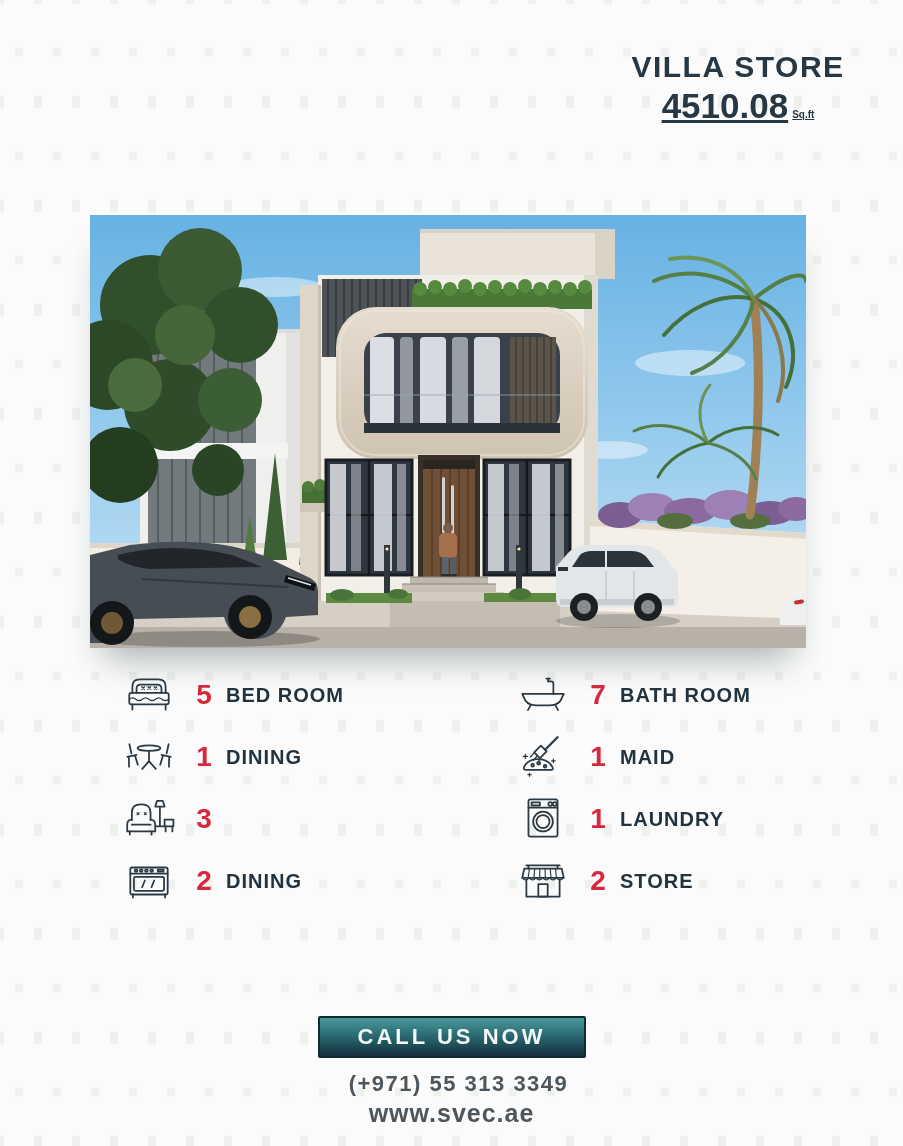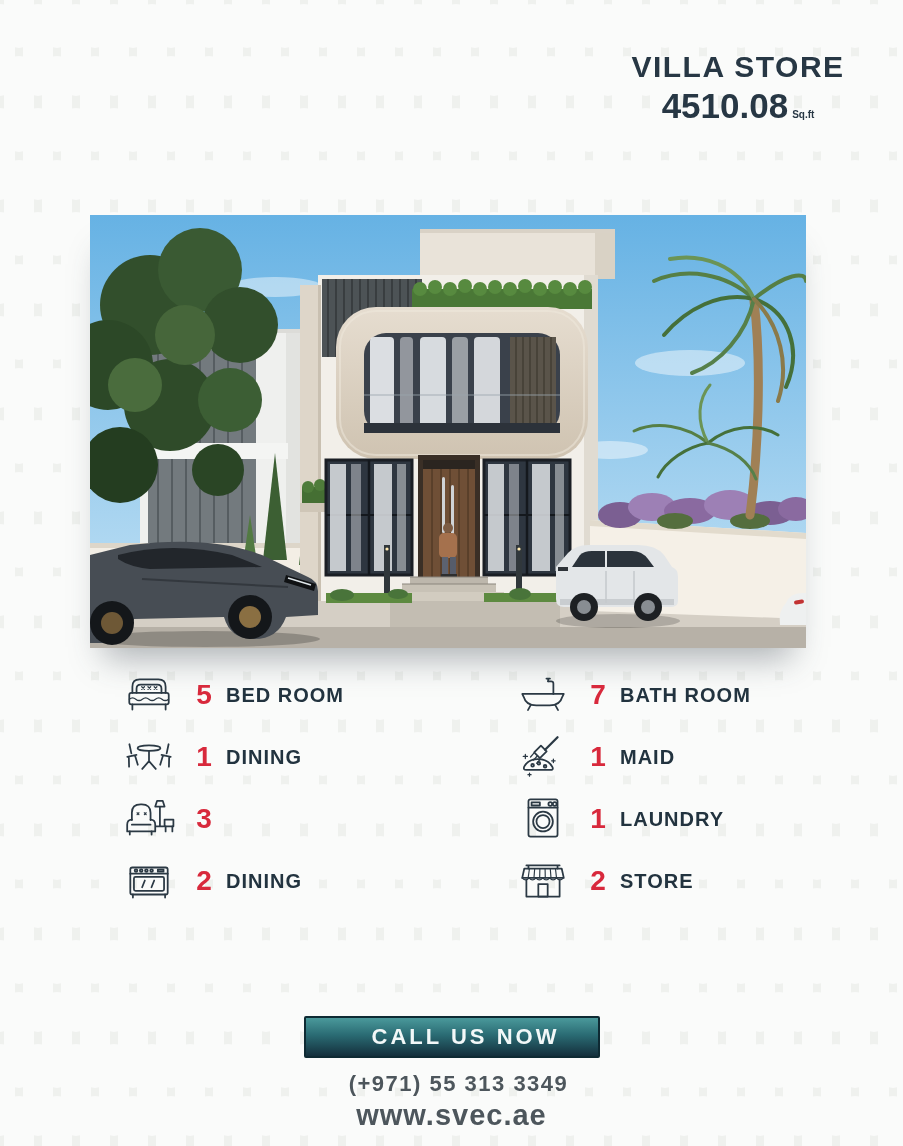--- a/index.html
+++ b/index.html
@@ -10,21 +10,21 @@
 
   
   .logo-block{top:28px;left:38px;width:160px;text-align:center;}
   .logo-icon{display:block;margin:0 auto;}
   .brand-name{margin-top:2px;font-size:21px;font-weight:bold;color:#0e9b94;letter-spacing:.5px;}
   .brand-tagline{margin-top:1px;font-size:10.5px;font-weight:bold;color:#12a09a;letter-spacing:.4px;}
 
   
   .villa-area{top:50px;left:624px;width:228px;text-align:center;color:#273744;}
   .va-label{font-size:30px;font-weight:bold;letter-spacing:1.5px;}
-  .va-row{margin-top:2px;display:flex;align-items:baseline;justify-content:center;gap:4px;}
+  .va-row{margin-top:2px;display:flex;align-items:baseline;justify-content:center;gap:4px;text-decoration:underline;}
   .va-value{font-size:35px;font-weight:bold;}
   .va-unit{font-size:10px;font-weight:bold;}
 
   
   .photo-wrap{top:215px;left:90px;width:716px;height:433px;box-shadow:0 24px 32px -14px rgba(55,65,75,.4);}
   .photo-wrap svg{display:block;}
 
   
   .features{top:664px;left:116px;width:712px;display:grid;grid-template-columns:394px 318px;
             grid-auto-flow:column;grid-template-rows:repeat(4,62px);}
@@ -32,24 +32,24 @@
   .f-icon{width:66px;display:flex;justify-content:center;align-items:center;}
   .f-icon svg{display:block;}
   .f-count{font-size:28px;font-weight:bold;color:#d8293c;min-width:20px;text-align:center;}
   .f-label{font-size:20px;font-weight:bold;color:#22333f;letter-spacing:1px;white-space:nowrap;}
 
   
   .cta{top:1016px;left:50%;transform:translateX(-50%);width:264px;height:38px;
        background:linear-gradient(180deg,#4a999b 0%,#2a6b73 45%,#142f3c 100%);
        border:2px solid #0e2a33;border-radius:2px;color:#f2f8f8;font-size:22px;
        letter-spacing:3px;font-weight:bold;display:flex;align-items:center;justify-content:center;
-       font-family:"Liberation Sans", sans-serif;cursor:pointer;padding-left:28px;}
+       font-family:"Liberation Sans", sans-serif;cursor:pointer;}
   .phone{top:1071px;left:0;width:100%;text-align:center;font-size:22px;font-weight:bold;
          color:#4d565c;letter-spacing:1.5px;margin-left:7px;}
-  .website{top:1099px;left:0;width:100%;text-align:center;font-size:29px;font-weight:bold;
+  .website{top:1099px;left:0;width:100%;text-align:center;font-size:25px;font-weight:bold;
            color:#4d565c;letter-spacing:1px;}
 
   .lineicon{stroke:#2b3944;stroke-width:1.7;fill:none;stroke-linecap:round;stroke-linejoin:round;}
 </style>
 </head>
 <body>
 
 <div class="page">
 
   <svg class="bg-pattern" width="903" height="1146" aria-hidden="true">

